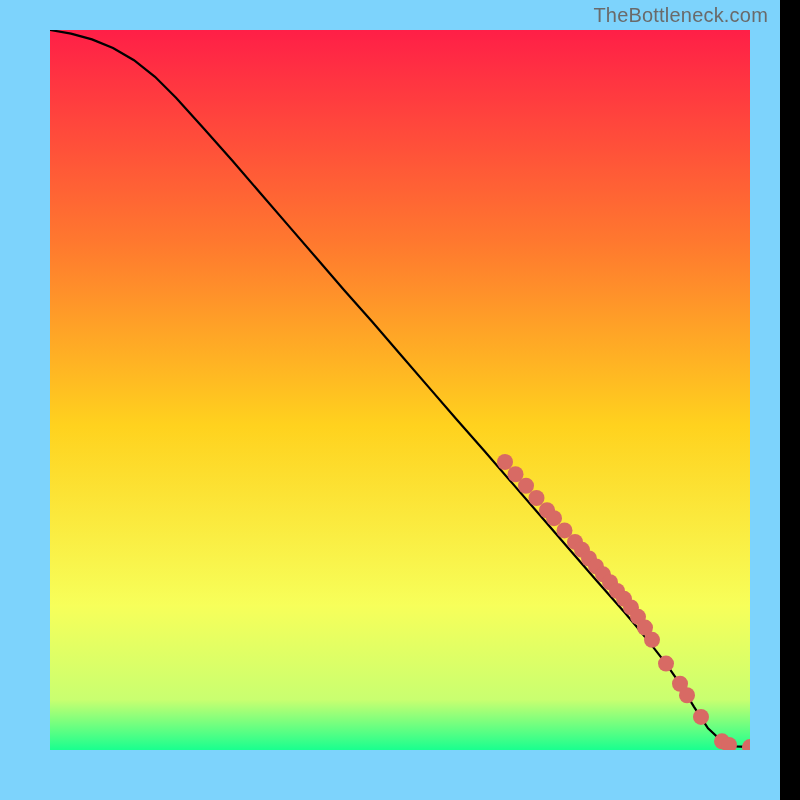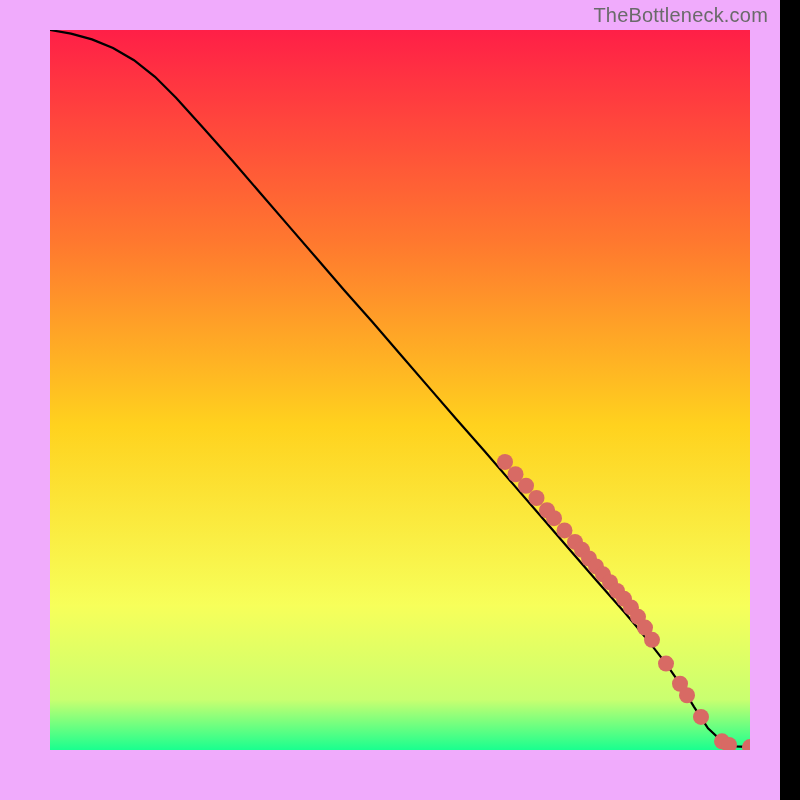--- a/index.html
+++ b/index.html
@@ -8,21 +8,21 @@
     width: 800px;
     height: 800px;
     background: #000;
     font-family: Arial, Helvetica, sans-serif;
     overflow: hidden;
   }
   .frame {
     position: relative;
     width: 780px;
     height: 800px;
-    background: #f0abfc;
+    background: #7dd3fc;
   }
   .attribution {
     position: absolute;
     top: 4px;
     right: 12px;
     color: #6a6a6a;
     font-size: 20px;
     letter-spacing: 0.2px;
   }
   .plot {

